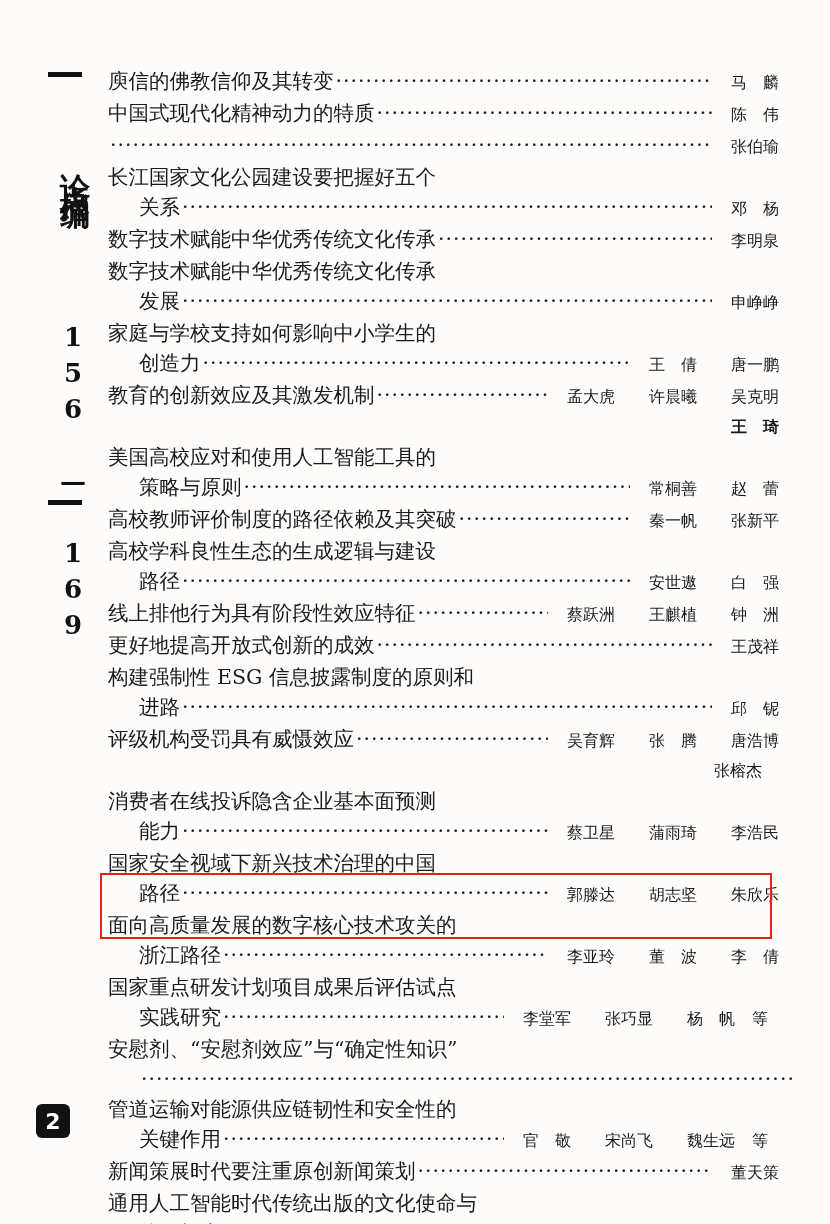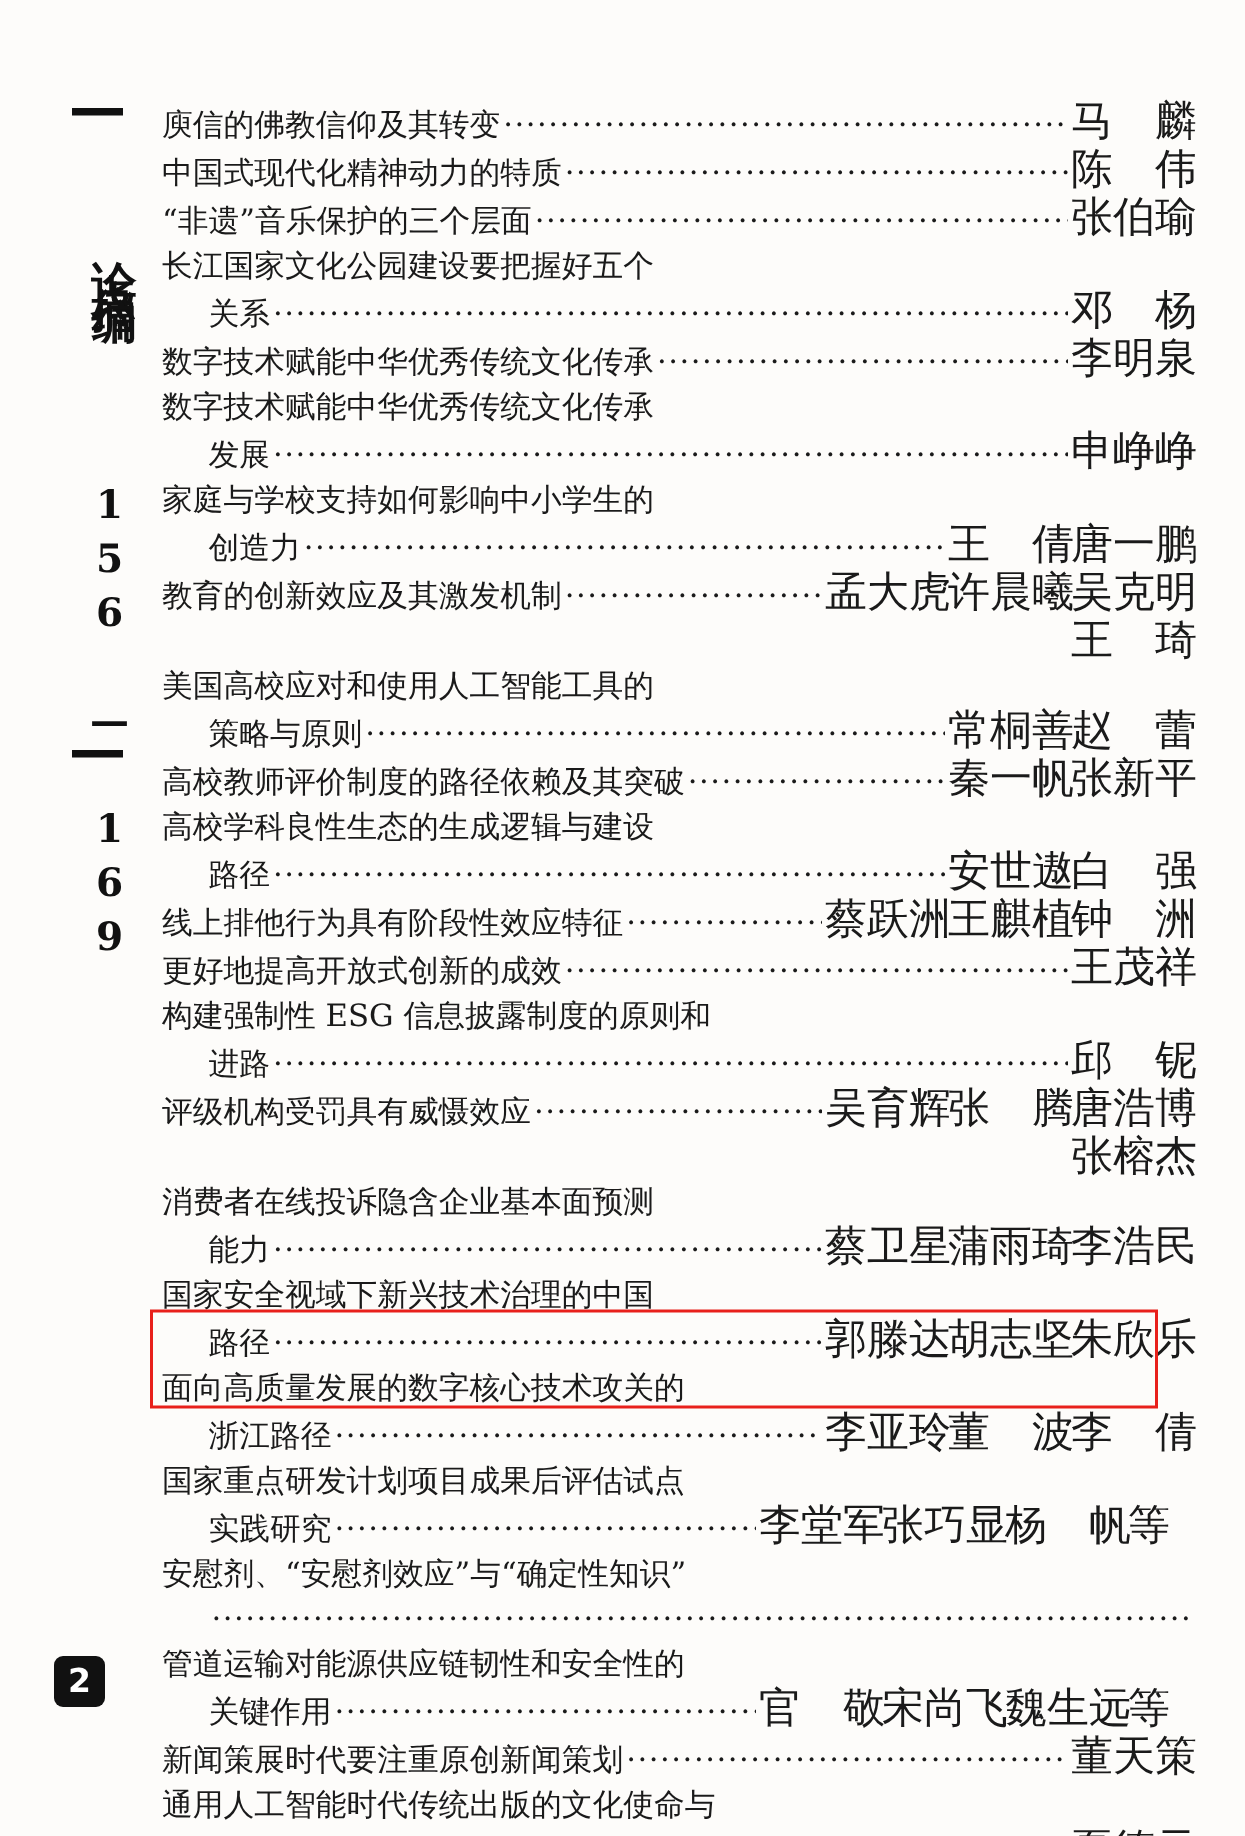--- a/index.html
+++ b/index.html
@@ -114,21 +114,21 @@
   }
   .authors {
     flex: 0 0 auto;
     display: flex;
     align-items: baseline;
   }
   .author {
     display: inline-block;
     width: 82px;
     text-align: center;
-    font-size: 28px;
+    font-size: 16px;
   }
   .author.narrow {
     width: 44px;
     text-align: left;
   }
 
   
   #highlight {
     position: absolute;
     left: 100px;
@@ -168,21 +168,20 @@
         <div class="line">
           <span class="title-part">中国式现代化精神动力的特质</span>
           <span class="leader">··························································································</span>
           <span class="authors">
             <span class="author">陈　伟</span>
           </span>
         </div>
       </div>
       <div class="entry">
         <div class="line">
-          <span class="title-part">“非遗”音乐保护的三个层面</span>
           <span class="leader">··························································································</span>
           <span class="authors">
             <span class="author">张伯瑜</span>
           </span>
         </div>
       </div>
       <div class="entry">
         <div class="line">
           <span class="title-part">长江国家文化公园建设要把握好五个</span>
         </div>
@@ -235,21 +234,21 @@
           <span class="authors">
             <span class="author">孟大虎</span>
             <span class="author">许晨曦</span>
             <span class="author">吴克明</span>
           </span>
         </div>
         <div class="line">
           <span class="title-part"></span>
           <span class="leader"></span>
           <span class="authors">
-            <span class="author" style="text-align: right;">王　琦</span>
+            <span class="author" style="text-align: center; font-weight: bold;">王　琦</span>
           </span>
         </div>
       </div>
       <div class="entry">
         <div class="line">
           <span class="title-part">美国高校应对和使用人工智能工具的</span>
         </div>
         <div class="line indent">
           <span class="title-part">策略与原则</span>
           <span class="leader">··························································································</span>

